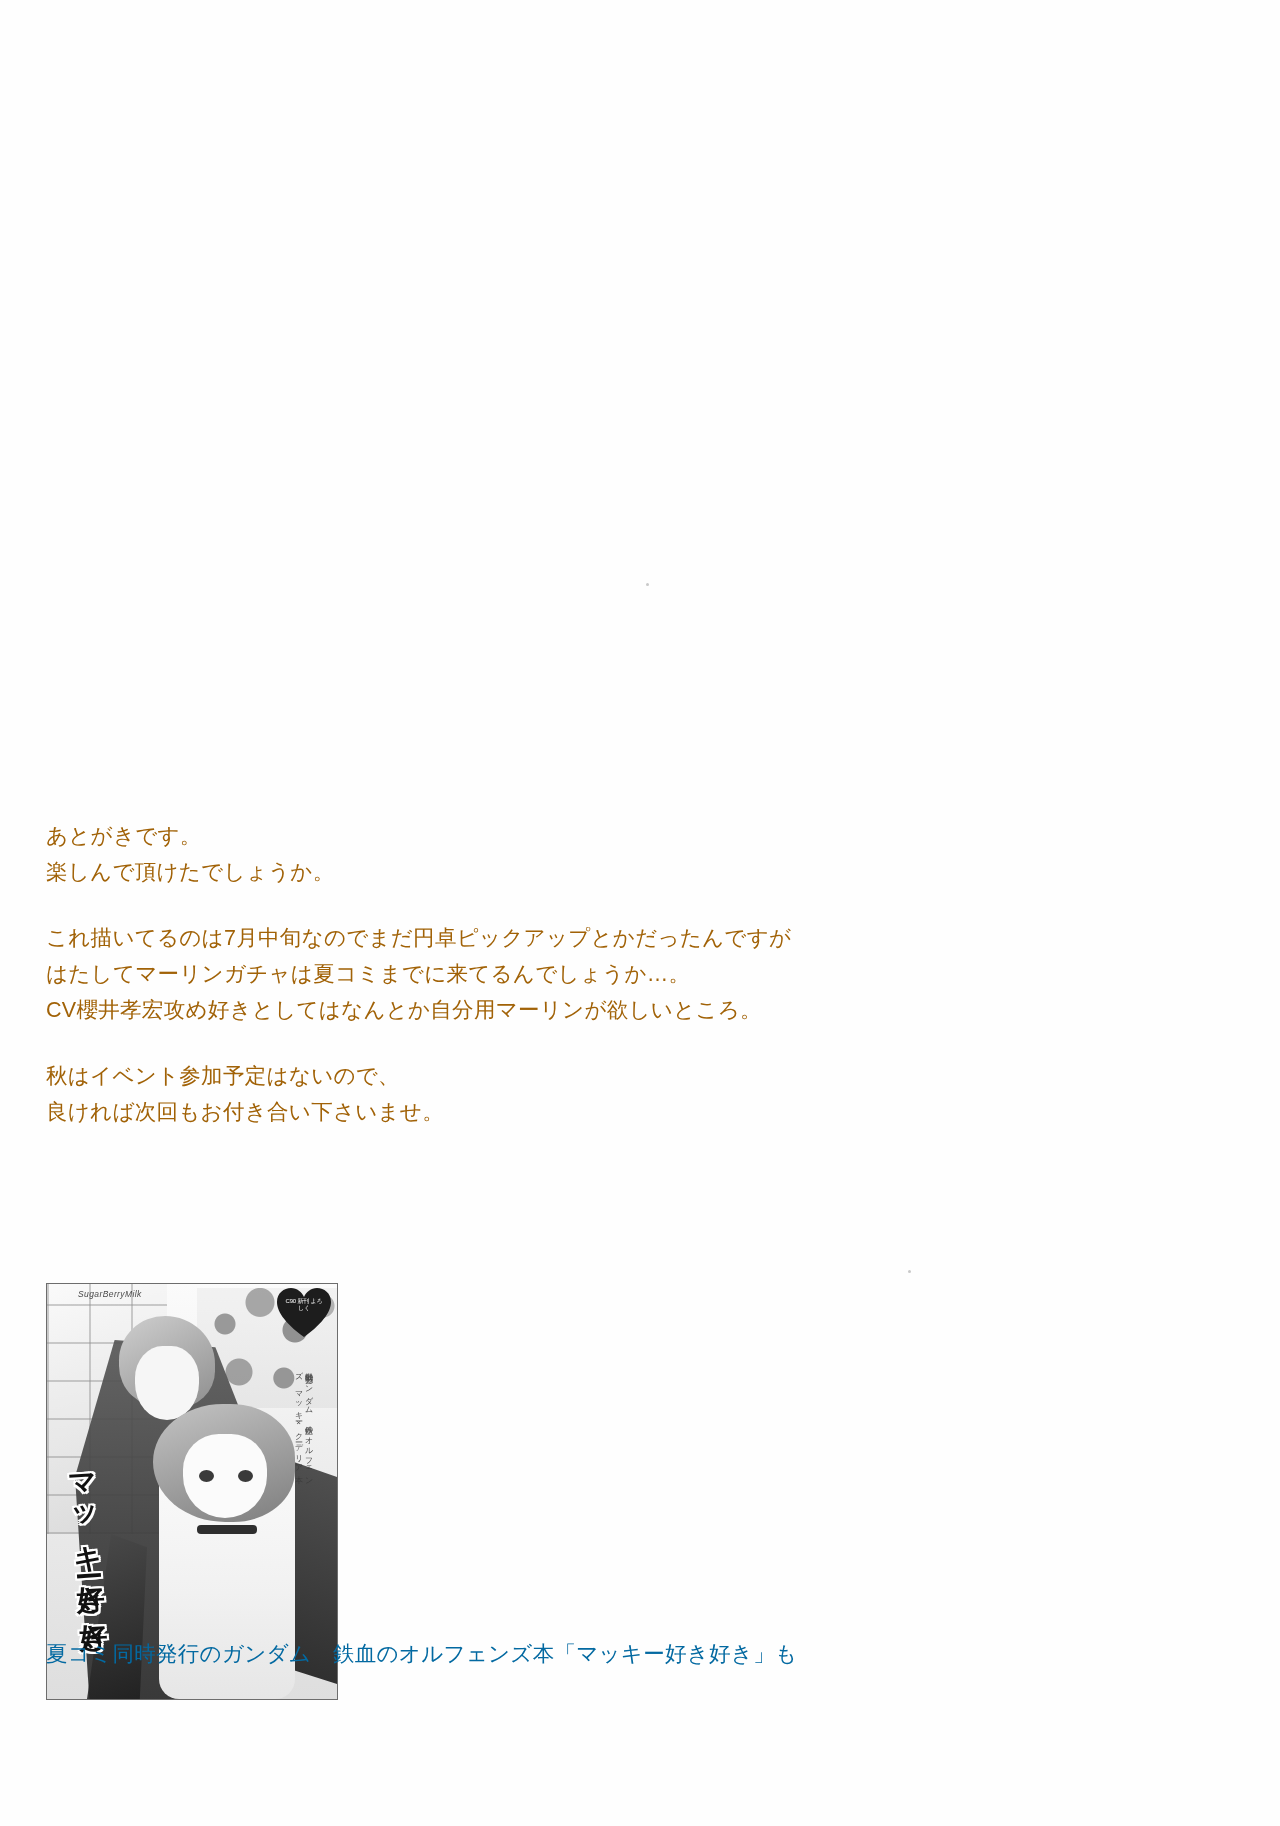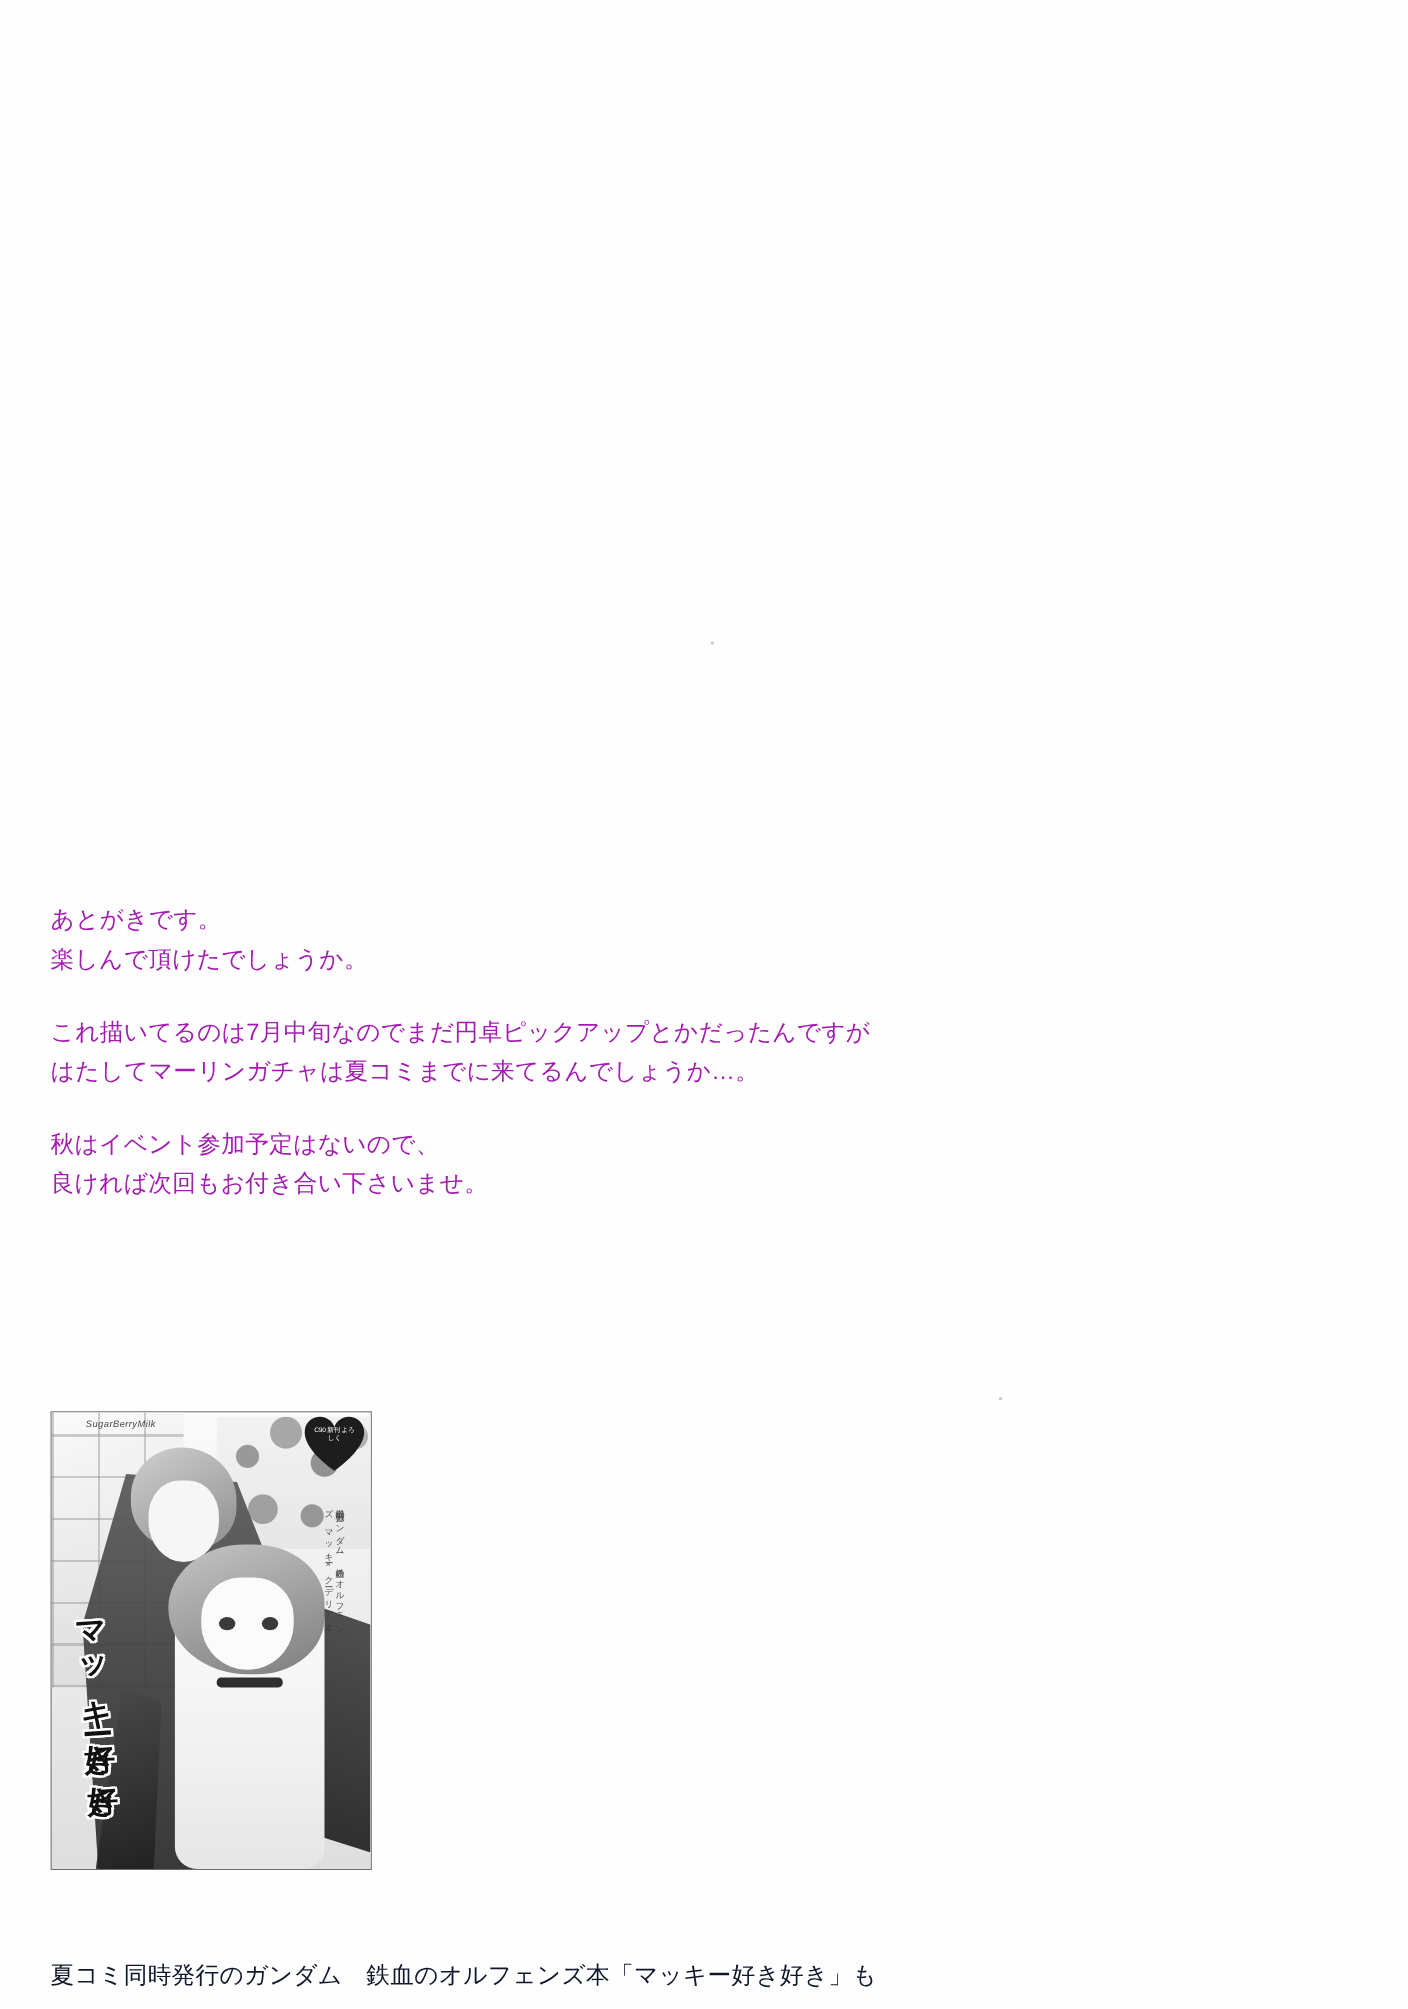--- a/index.html
+++ b/index.html
@@ -22,21 +22,21 @@
   }
 
   
   .afterword {
     position: absolute;
     left: 46px;
     top: 818px;
     width: 880px;
     font-size: 21.5px;
     line-height: 36px;
-    color: #a21caf;
+    color: #a16207;
     letter-spacing: 0.3px;
   }
   .afterword p {
     margin: 0 0 30px 0;
   }
   .afterword p:last-child {
     margin-bottom: 16px;
   }
   .afterword .line {
     display: block;
@@ -213,25 +213,25 @@
     text-shadow:
       -2px 0 0 #fff, 2px 0 0 #fff, 0 -2px 0 #fff, 0 2px 0 #fff,
       -2px -2px 0 #fff, 2px 2px 0 #fff, -2px 2px 0 #fff, 2px -2px 0 #fff;
     transform: rotate(-4deg);
   }
 
   
   .promo-caption {
     position: absolute;
     left: 46px;
-    top: 1778px;
+    top: 1636px;
     width: 1000px;
     font-size: 21.5px;
     line-height: 36px;
-    color: #0f172a;
+    color: #0369a1;
     letter-spacing: .3px;
   }
   .promo-caption .line { display: block; white-space: pre; }
 
   
   .speck {
     position: absolute;
     background: #c9c9c9;
     border-radius: 50%;
   }
@@ -249,20 +249,21 @@
   <div class="afterword">
 
     <p>
       <span class="line">あとがきです。</span>
       <span class="line">楽しんで頂けたでしょうか。</span>
     </p>
 
     <p>
       <span class="line">これ描いてるのは7月中旬なのでまだ円卓ピックアップとかだったんですが</span>
       <span class="line">はたしてマーリンガチャは夏コミまでに来てるんでしょうか…。</span>
+      <span class="line">CV櫻井孝宏攻め好きとしてはなんとか自分用マーリンが欲しいところ。</span>
     </p>
 
     <p>
       <span class="line">秋はイベント参加予定はないので、</span>
       <span class="line">良ければ次回もお付き合い下さいませ。</span>
     </p>
 
   </div>
 
   <div class="promo">

